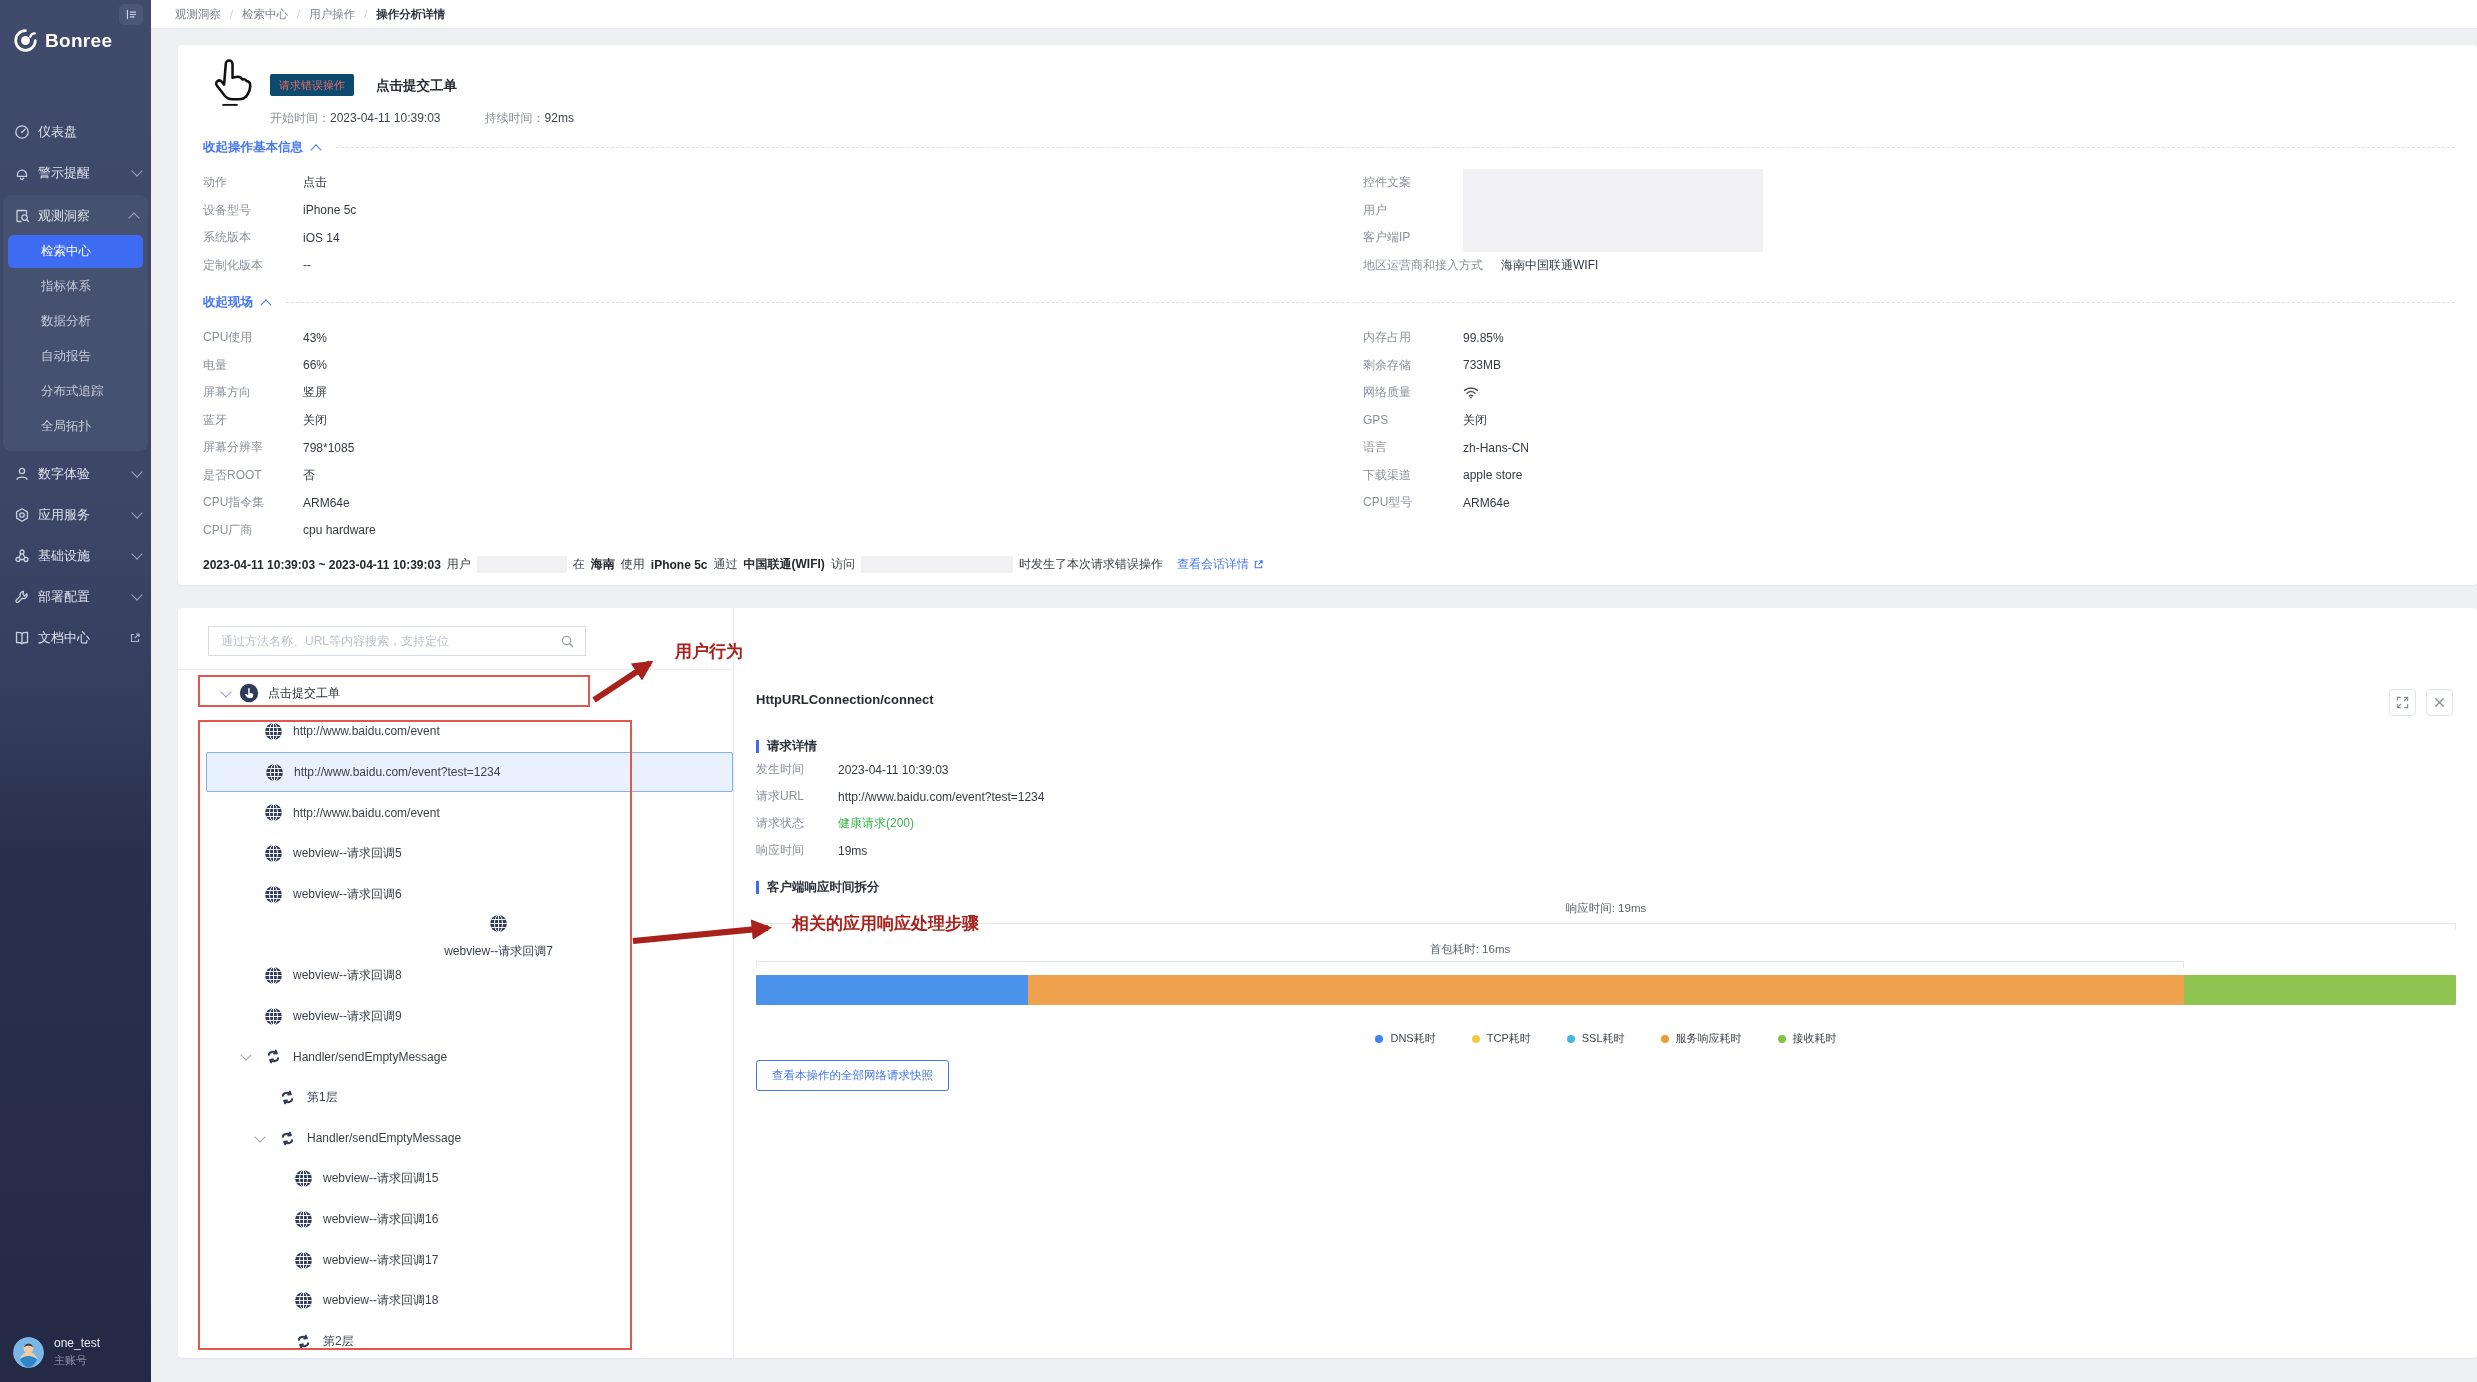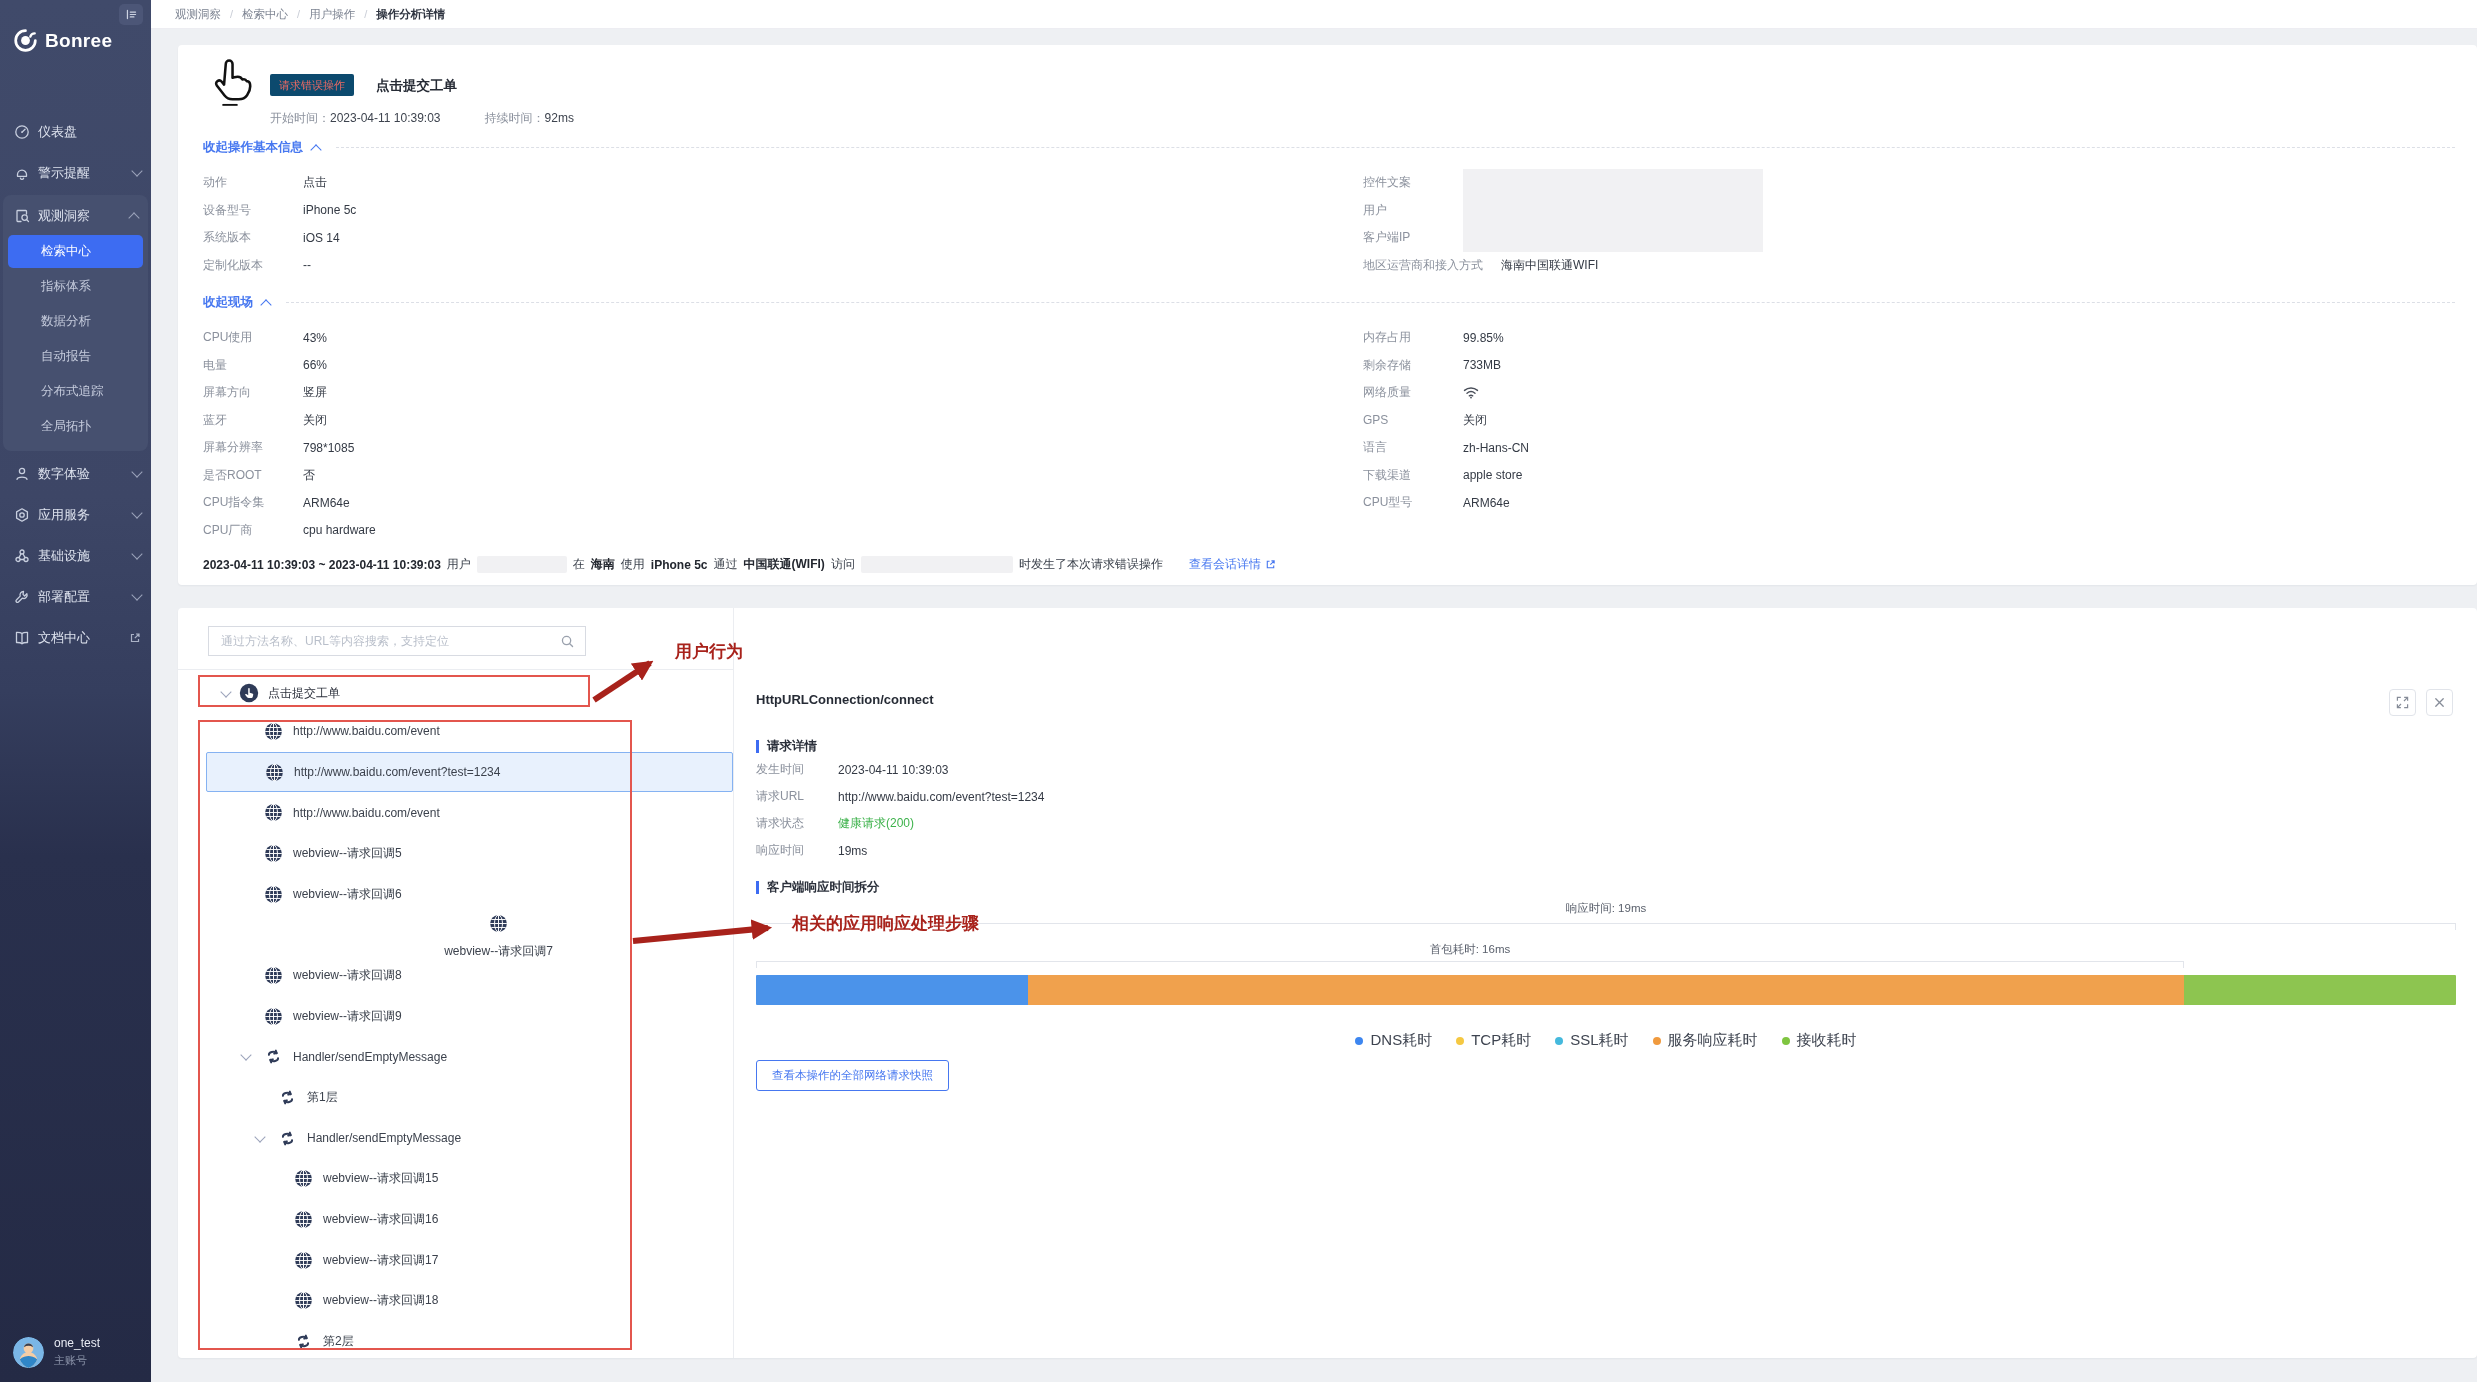--- a/index.html
+++ b/index.html
@@ -61,21 +61,21 @@
   .frow{display:flex;align-items:center;height:27.5px;font-size:12px}
   .fl{min-width:82px;padding-right:18px;color:#8b919d;white-space:nowrap}
   .fv{color:#343a45;white-space:nowrap}
   .redact-block{width:300px;height:27.5px;background:#f1f1f3}
   .wifi{width:16px;height:13px}
   .summary{position:absolute;left:25px;top:511px;font-size:12px;color:#3a404b;display:flex;
     align-items:center;gap:6px;white-space:nowrap}
   .sum-b{font-weight:bold;color:#23272f}
   .redact-inline{display:inline-block;width:90px;height:17px;background:#f1f1f3;border-radius:2px}
   .redact-inline.wide{width:152px}
-  .sum-link{color:#4677f0;display:inline-flex;align-items:center;gap:4px;cursor:pointer;margin-left:20px}
+  .sum-link{color:#4677f0;display:inline-flex;align-items:center;gap:4px;cursor:pointer;margin-left:8px}
   .sum-link svg{width:11px;height:11px}
   
   .search-box{position:absolute;left:30px;top:18px;width:378px;height:30px;border:1px solid #d8dbe2;
     border-radius:0;display:flex;align-items:center;box-sizing:border-box;padding:0 10px;gap:8px}
   .search-input{flex:1;border:none;outline:none;font-size:12px;color:#333;background:transparent;min-width:0}
   .search-input::placeholder{color:#b9bfca}
   .search-box svg{width:15px;height:15px;flex:none}
   .hdivider{position:absolute;left:0;top:61px;width:555px;border-top:1px solid #ebedf1}
   .vdivider{position:absolute;left:555px;top:0;height:750px;border-left:1px solid #ebedf1}
   .root-row{position:absolute;left:44px;top:71px;height:28px;display:flex;align-items:center;gap:9px;
@@ -108,21 +108,21 @@
   .t-resp{position:absolute;left:22px;top:293px;width:1700px;text-align:center;font-size:11.5px;color:#5a606c}
   .t-fp{position:absolute;left:22px;top:334px;text-align:center;font-size:11.5px;color:#5a606c}
   .bracket{position:absolute;height:6px;border-top:1px solid #e2e5eb}
   .bracket:before,.bracket:after{content:"";position:absolute;top:0;width:1px;height:6px;background:#e2e5eb}
   .bracket:before{left:0}  .bracket:after{right:0}
   #br1{left:22px;top:315px;width:1700px}
   #br2{left:22px;top:353px}
   .tbar{position:absolute;left:22px;top:367px;width:1700px;height:30px;display:flex;border-radius:1px;overflow:hidden}
   .seg{height:100%}
   .legend{position:absolute;left:22px;top:423px;width:1700px;display:flex;justify-content:center;
-    gap:24px;font-size:15px;color:#3e4450;align-items:flex-start}
+    gap:36px;font-size:11px;color:#3e4450;align-items:flex-start}
   .lg-item{display:flex;align-items:center}
   .dot{width:8px;height:8px;border-radius:50%;display:inline-block;margin-right:7px}
   .snap-btn{position:absolute;left:22px;top:452px;height:29px;padding:0 15px;border:1px solid #4677f0;
     color:#4677f0;font-size:11.5px;background:#fff;border-radius:3px;display:flex;align-items:center;cursor:pointer}
   
   .anno{position:absolute;color:#a8221b;font-weight:bold;font-size:17px;white-space:nowrap}
   #anno1{left:675px;top:640px}
   #anno2{left:792px;top:912px}
   .overlay{position:absolute;left:0;top:0;pointer-events:none}
 </style>

